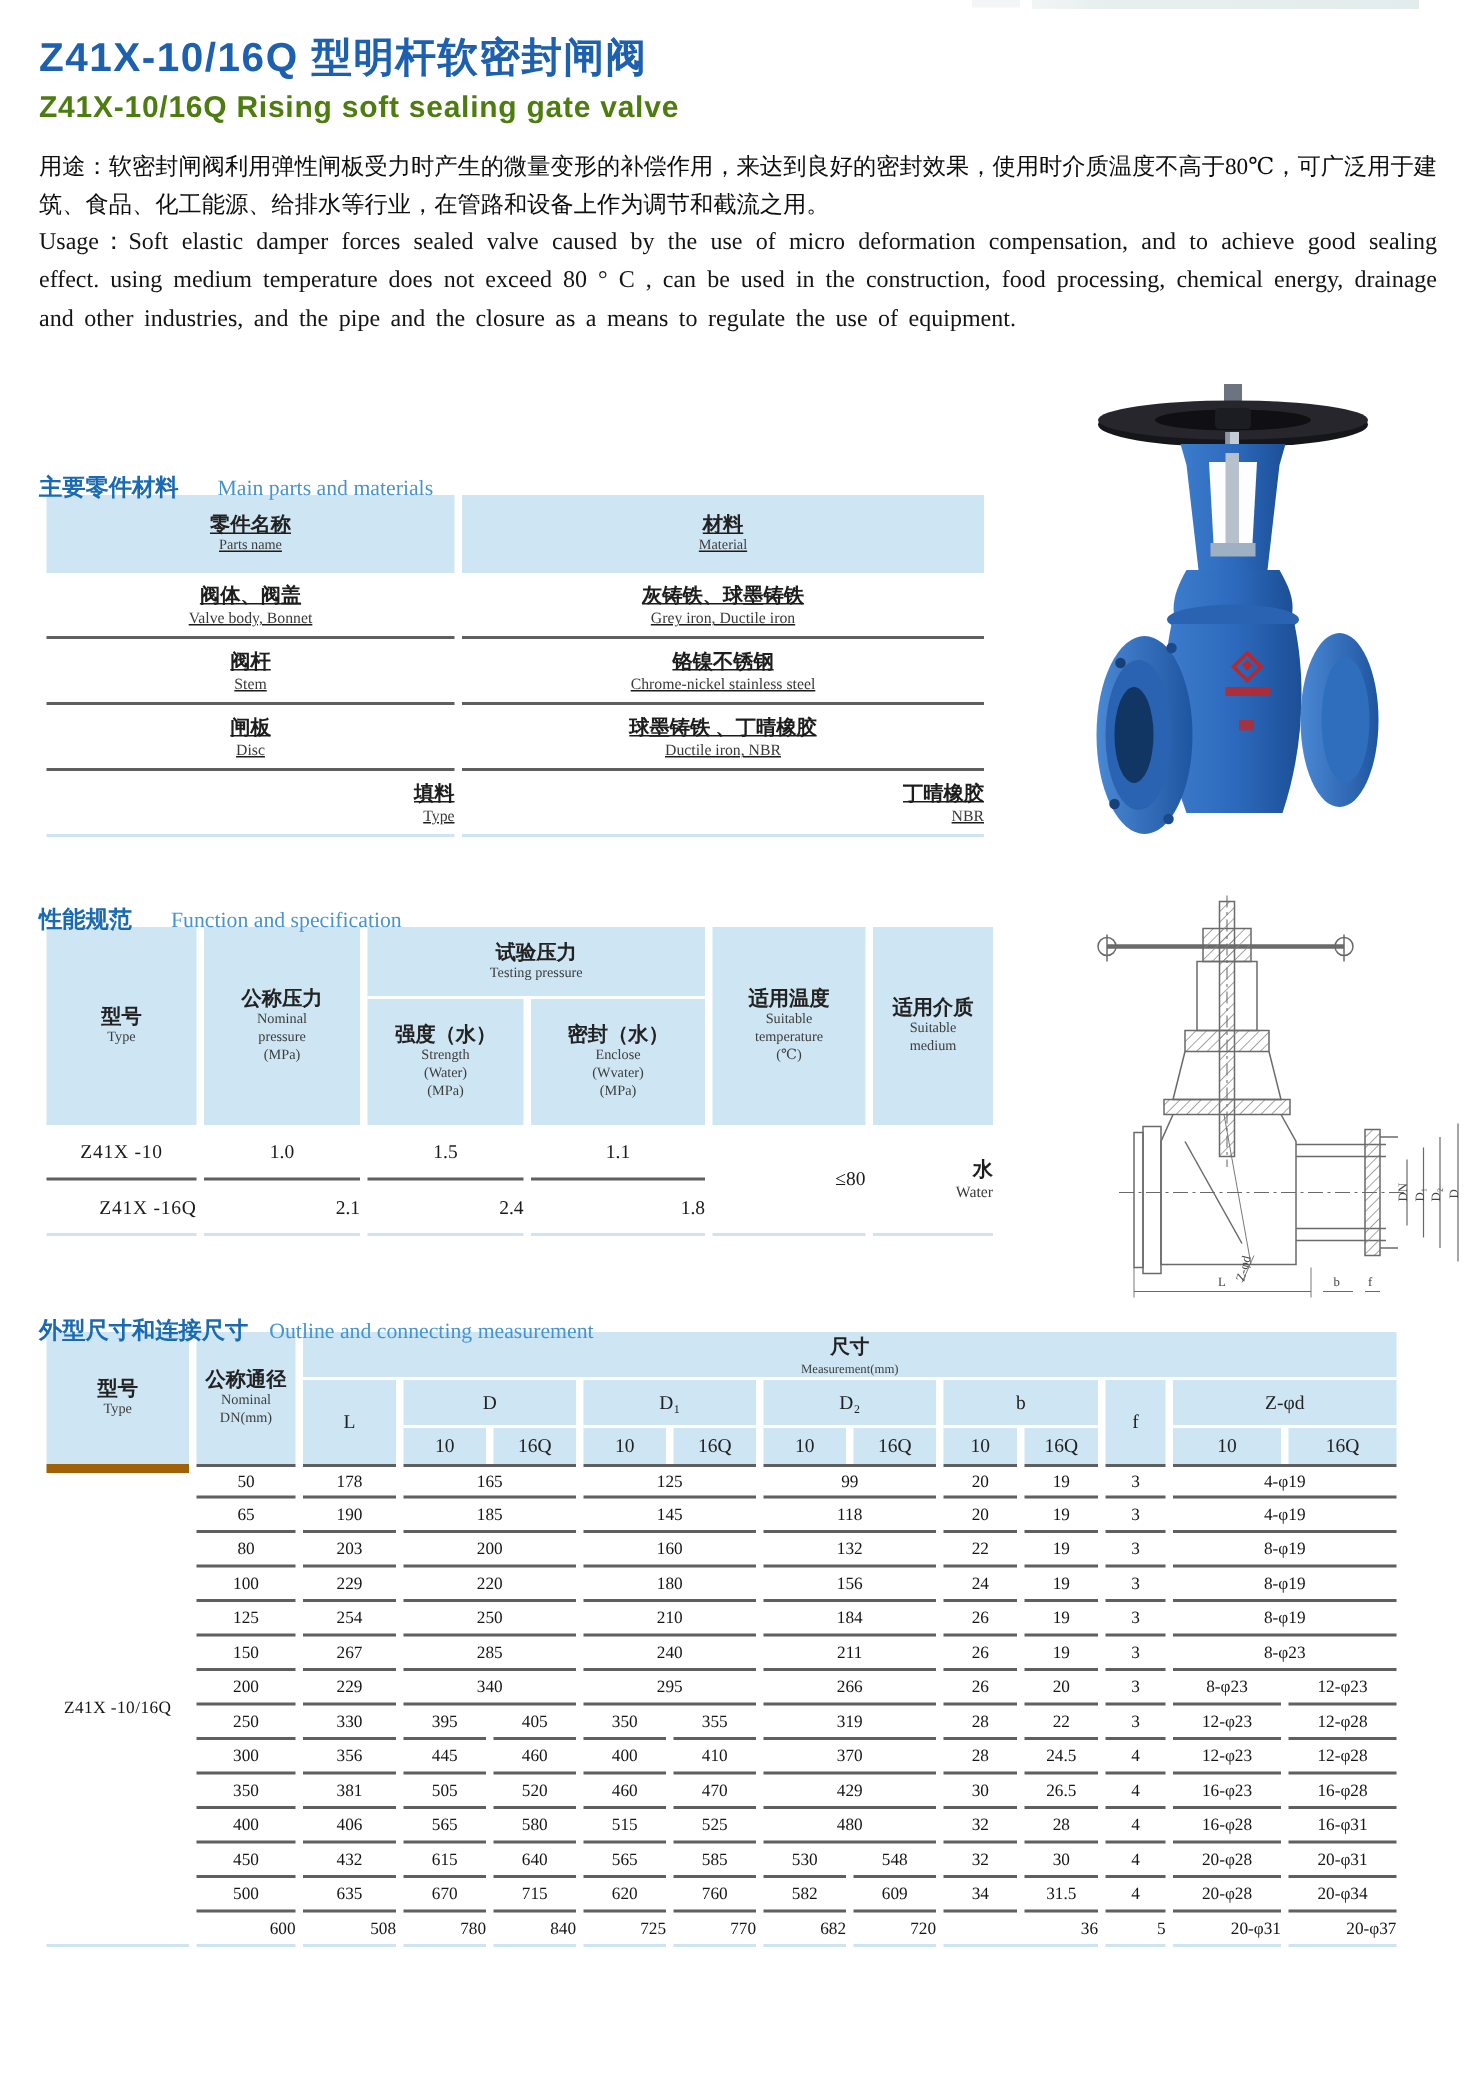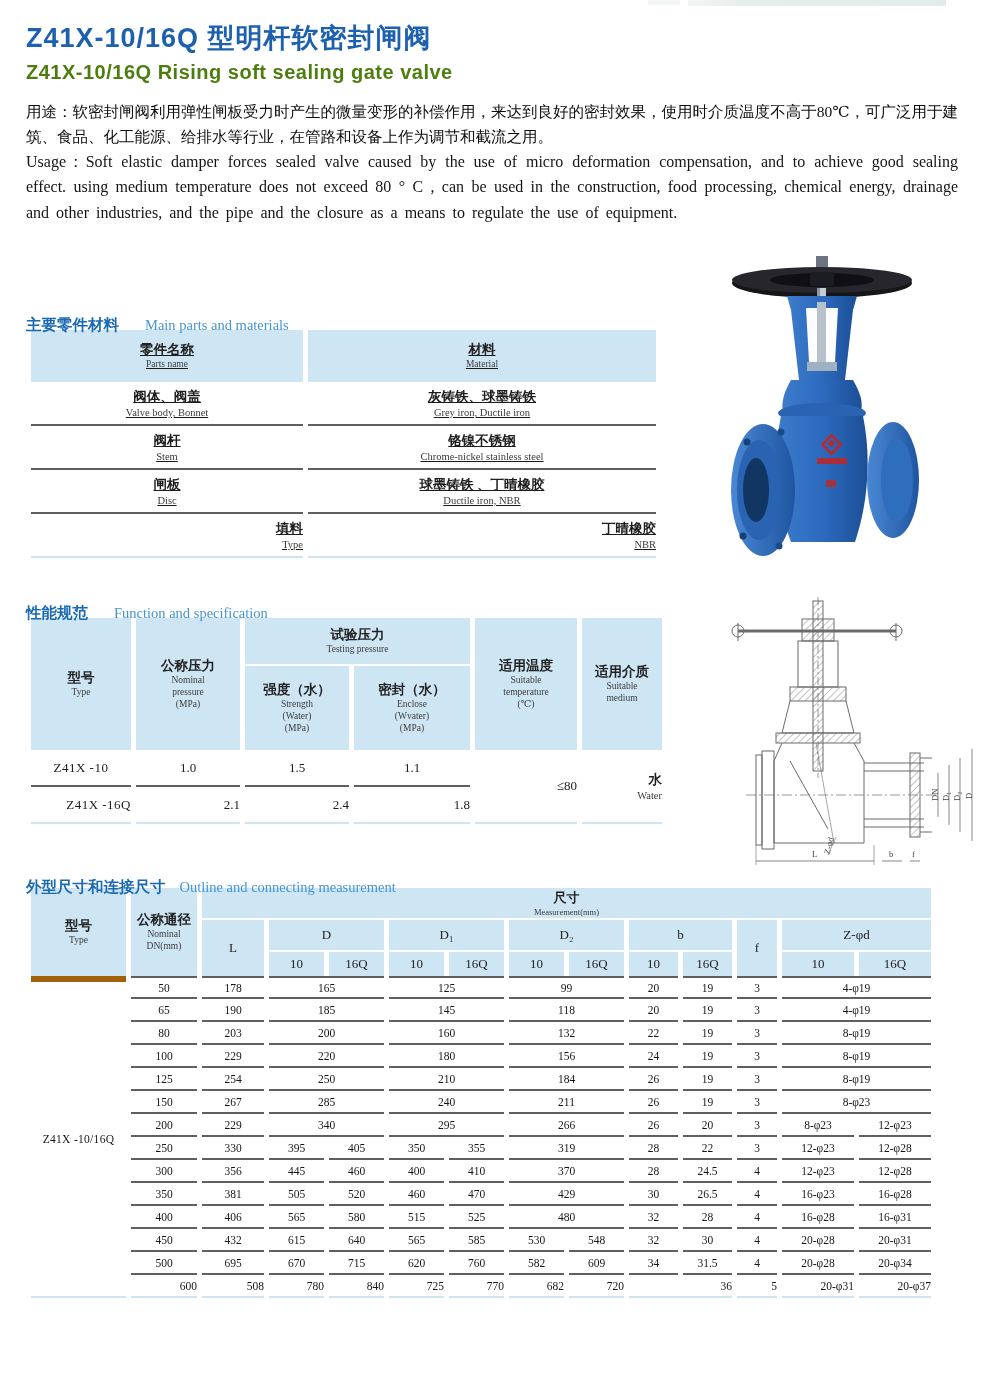--- a/index.html
+++ b/index.html
@@ -567,21 +567,21 @@
             <td class="dark-b">530</td>
             <td class="dark-b">548</td>
             <td class="dark-b">32</td>
             <td class="dark-b">30</td>
             <td class="dark-b">4</td>
             <td class="dark-b">20-φ28</td>
             <td class="dark-b">20-φ31</td>
           </tr>
           <tr>
             <td class="dark-b">500</td>
-            <td class="dark-b">695</td>
+            <td class="dark-b">635</td>
             <td class="dark-b">670</td>
             <td class="dark-b">715</td>
             <td class="dark-b">620</td>
             <td class="dark-b">760</td>
             <td class="dark-b">582</td>
             <td class="dark-b">609</td>
             <td class="dark-b">34</td>
             <td class="dark-b">31.5</td>
             <td class="dark-b">4</td>
             <td class="dark-b">20-φ28</td>

